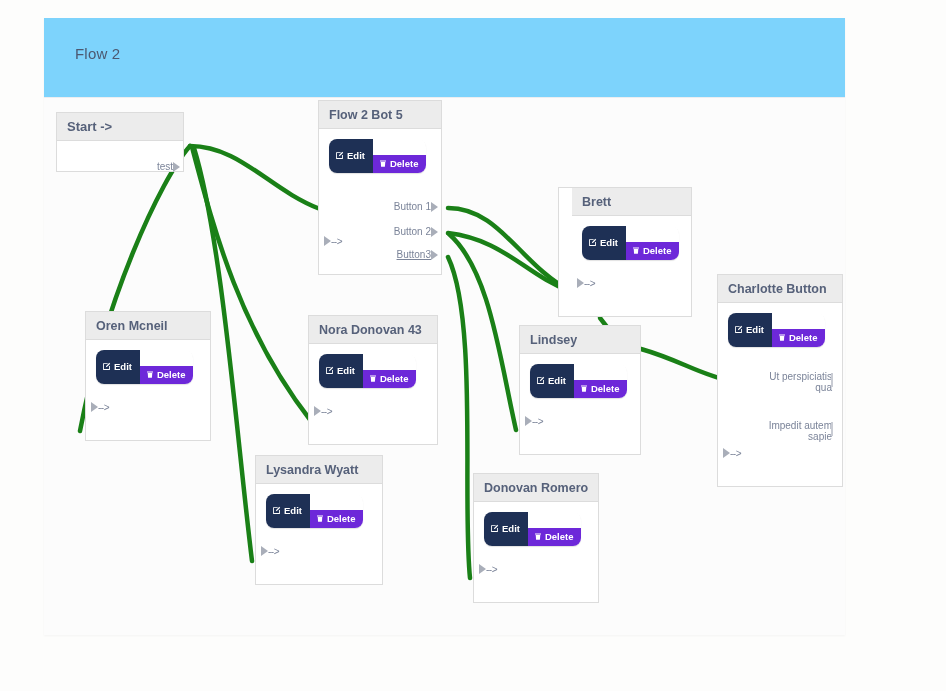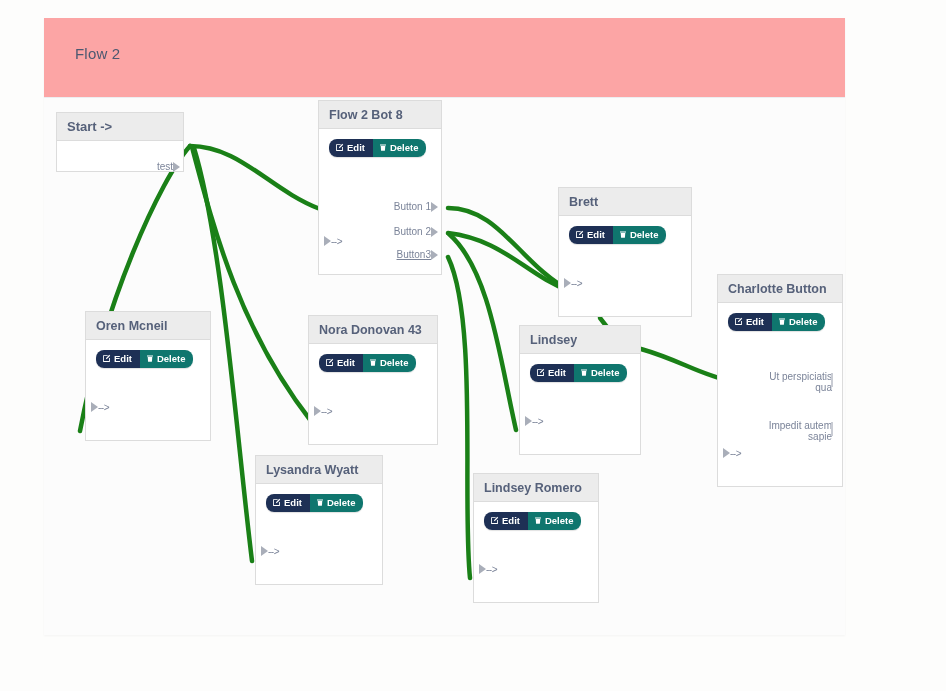--- a/index.html
+++ b/index.html
@@ -19,21 +19,21 @@
     position: absolute;
     left: 44px; top: 18px;
     width: 801px; height: 617px;
     background: #ffffff;
     box-shadow: 0 1px 2px rgba(0,0,0,0.04);
   }
   .card-header {
     position: absolute;
     left: 0; top: 0;
     width: 801px; height: 80px;
-    background: #fca5a5;
+    background: #7dd3fc;
     border-bottom: 1px solid #eceef1;
     box-sizing: border-box;
   }
   .card-title {
     position: absolute;
     left: 31px; top: 27px;
     font-size: 15px;
     color: #4c5870;
     letter-spacing: 0.2px;
   }
@@ -92,21 +92,21 @@
     align-items: center;
     gap: 3px;
     font-size: 9.5px;
     font-weight: bold;
     padding: 4px 8px 4px 6px;
     color: #ffffff;
     white-space: nowrap;
     line-height: 1;
   }
   .btn-edit { background: #1e3055; }
-  .btn-delete { background: #0f766e; }
+  .btn-delete { background: #6d28d9; margin-top: 16px; }
   .btn svg { display:block; }
   
   .port {
     position: absolute;
     font-size: 10px;
     color: #7b8499;
     white-space: nowrap;
     line-height: 12px;
   }
   .port-in { left: 12px; }
@@ -170,21 +170,21 @@
     </svg>
 
   <div id="nodes-layer">
       <div class="node" style="left: 56px; top: 112px; width: 128px; height: 60px;">
         <div class="node-header start-header">Start -&gt;</div>
         <div class="node-body">
           <div class="port port-out" style="top: 20px;"><span>test</span><span class="port-marker-out" style="top:1px"></span></div>
         </div>
       </div>
       <div class="node" style="left: 318px; top: 100px; width: 124px; height: 175px;">
-        <div class="node-header">Flow 2 Bot 8</div>
+        <div class="node-header">Flow 2 Bot 5</div>
         <div class="node-body">
           <div class="btn-row">
             <div class="btn btn-edit">
               <svg width="9" height="9" viewBox="0 0 16 16">
                 <path fill="#ffffff" d="M2 2h8v1.6H3.6v8.8h8.8V7H14v7H2z"></path>
                 <path fill="#ffffff" d="M9.1 8.6 14.6 3.1 12.9 1.4 7.4 6.9 6.8 9.2z"></path>
               </svg>
               <span>Edit</span>
             </div>
             <div class="btn btn-delete">
@@ -194,21 +194,21 @@
               </svg>
               <span>Delete</span>
             </div>
           </div>
           <div class="port port-in" style="top: 107px;"><span class="port-marker-in"></span><span class="arrow-txt">--&gt;</span></div>
           <div class="port port-out" style="top: 72px;"><span>Button 1</span><span class="port-marker-out" style="top:1px"></span></div>
           <div class="port port-out" style="top: 97px;"><span>Button 2</span><span class="port-marker-out" style="top:1px"></span></div>
           <div class="port port-out" style="top: 120px; text-decoration: underline;"><span>Button3</span><span class="port-marker-out" style="top:1px"></span></div>
         </div>
       </div>
-      <div class="node" style="left: 558px; top: 187px; width: 134px; height: 130px;">
+      <div class="node" style="left: 558px; top: 187px; width: 134px; height: 130px; padding-left: 13px;">
         <div class="node-header">Brett</div>
         <div class="node-body">
           <div class="btn-row">
             <div class="btn btn-edit">
               <svg width="9" height="9" viewBox="0 0 16 16">
                 <path fill="#ffffff" d="M2 2h8v1.6H3.6v8.8h8.8V7H14v7H2z"></path>
                 <path fill="#ffffff" d="M9.1 8.6 14.6 3.1 12.9 1.4 7.4 6.9 6.8 9.2z"></path>
               </svg>
               <span>Edit</span>
             </div>
@@ -329,21 +329,21 @@
                 <path fill="#ffffff" d="M2 2h12v2H2z"></path>
                 <path fill="#ffffff" d="M3.4 5h9.2l-.8 9.5H4.2z"></path>
               </svg>
               <span>Delete</span>
             </div>
           </div>
           <div class="port port-in" style="top: 62px;"><span class="port-marker-in"></span><span class="arrow-txt">--&gt;</span></div>
         </div>
       </div>
       <div class="node" style="left: 473px; top: 473px; width: 126px; height: 130px;">
-        <div class="node-header">Lindsey Romero</div>
+        <div class="node-header">Donovan Romero</div>
         <div class="node-body">
           <div class="btn-row">
             <div class="btn btn-edit">
               <svg width="9" height="9" viewBox="0 0 16 16">
                 <path fill="#ffffff" d="M2 2h8v1.6H3.6v8.8h8.8V7H14v7H2z"></path>
                 <path fill="#ffffff" d="M9.1 8.6 14.6 3.1 12.9 1.4 7.4 6.9 6.8 9.2z"></path>
               </svg>
               <span>Edit</span>
             </div>
             <div class="btn btn-delete">

